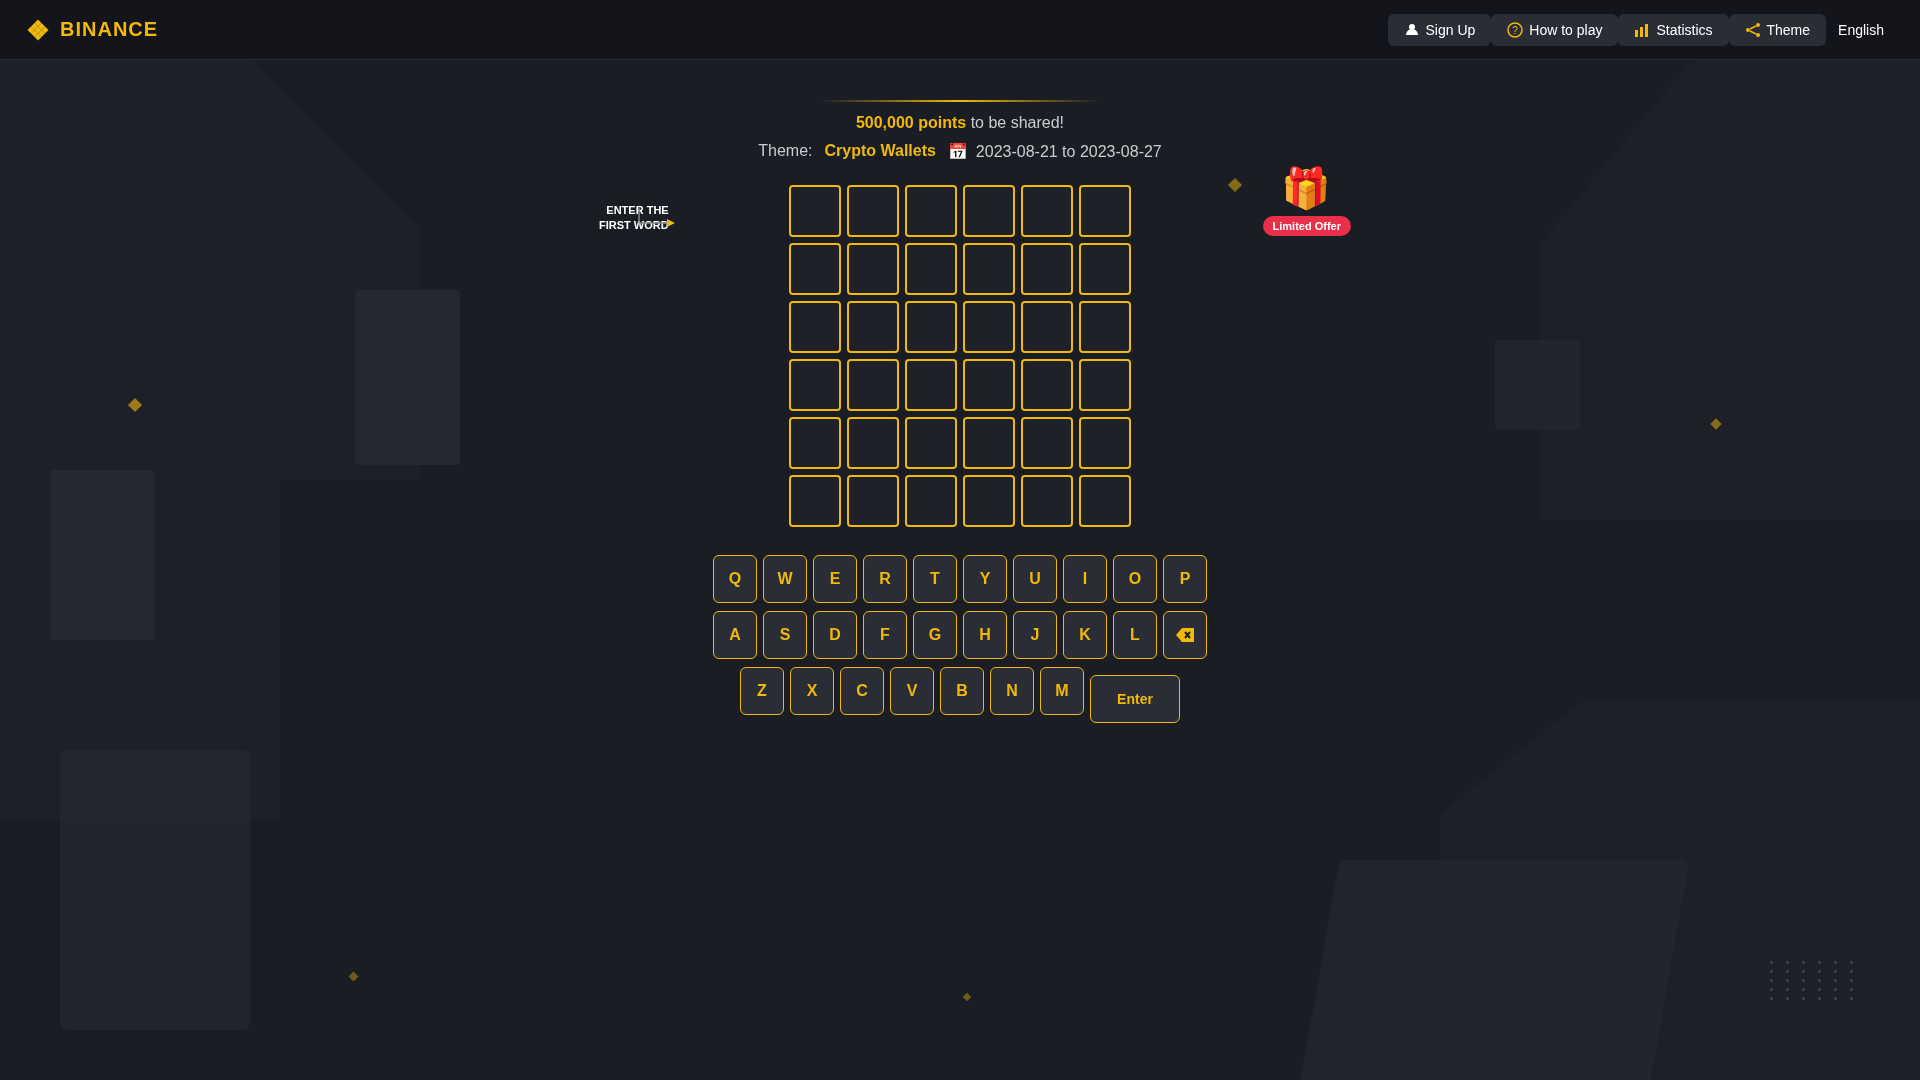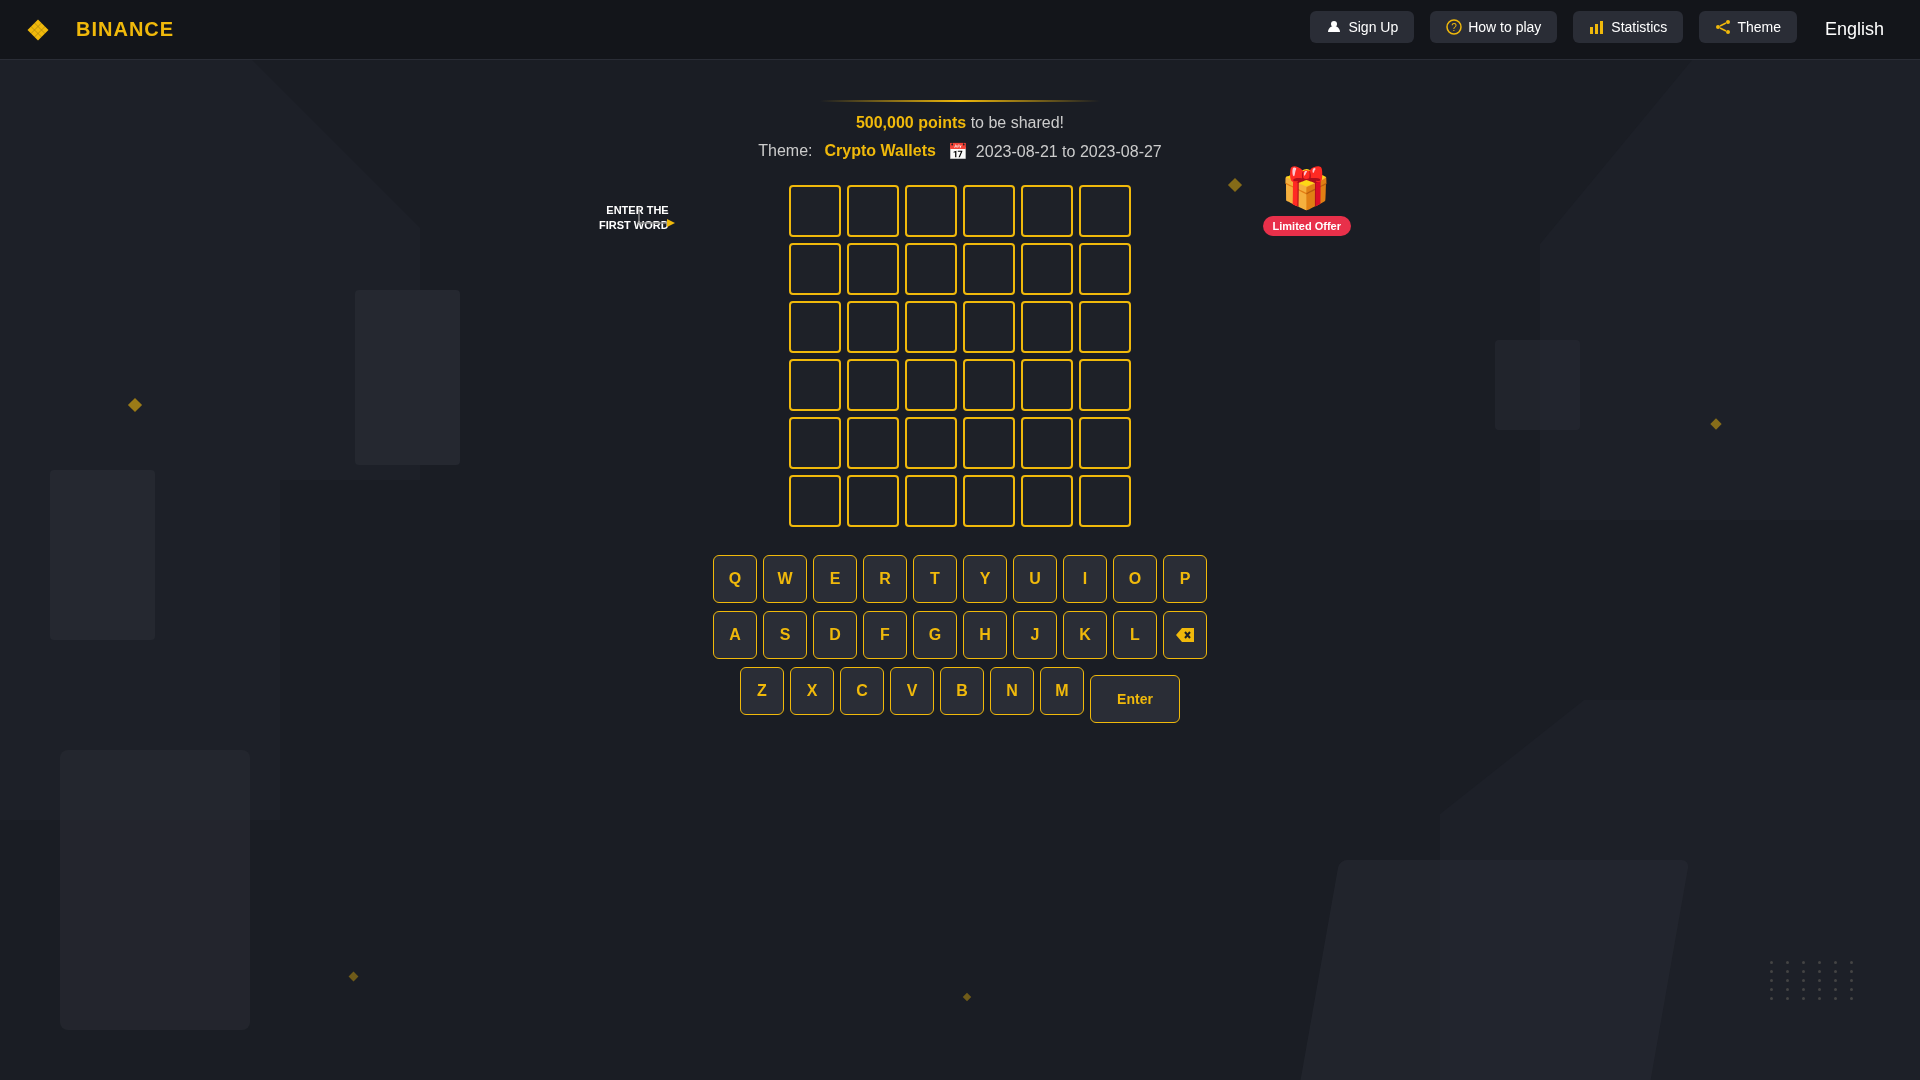--- a/index.html
+++ b/index.html
@@ -37,40 +37,40 @@
 
     .navbar-left {
       display: flex;
       align-items: center;
       gap: 8px;
     }
 
     .binance-logo {
       display: flex;
       align-items: center;
-      gap: 24px;
+      gap: 8px;
       cursor: pointer;
     }
 
     .binance-logo-icon {
       width: 28px;
       height: 28px;
     }
 
     .binance-logo-text {
       color: #f0b90b;
       font-size: 20px;
       font-weight: bold;
       letter-spacing: 1px;
     }
 
     .navbar-right {
       display: flex;
-      align-items: flex-start;
-      gap: 16px;
+      align-items: center;
+      gap: 0;
     }
 
     .nav-btn {
       display: flex;
       align-items: center;
       gap: 6px;
       padding: 8px 16px;
       border-radius: 6px;
       background: #2a2d36;
       border: none;
@@ -93,21 +93,21 @@
     }
 
     .how-to-btn .btn-icon { color: #f0b90b; }
     .stats-btn .btn-icon { color: #f0b90b; }
     .share-btn .btn-icon { color: #f0b90b; }
 
     .lang-btn {
       background: transparent;
       border: none;
       color: #fff;
-      font-size: 18px;
+      font-size: 14px;
       cursor: pointer;
       padding: 8px 12px;
     }
 
     
     .main-content {
       position: relative;
       z-index: 5;
       display: flex;
       flex-direction: column;

